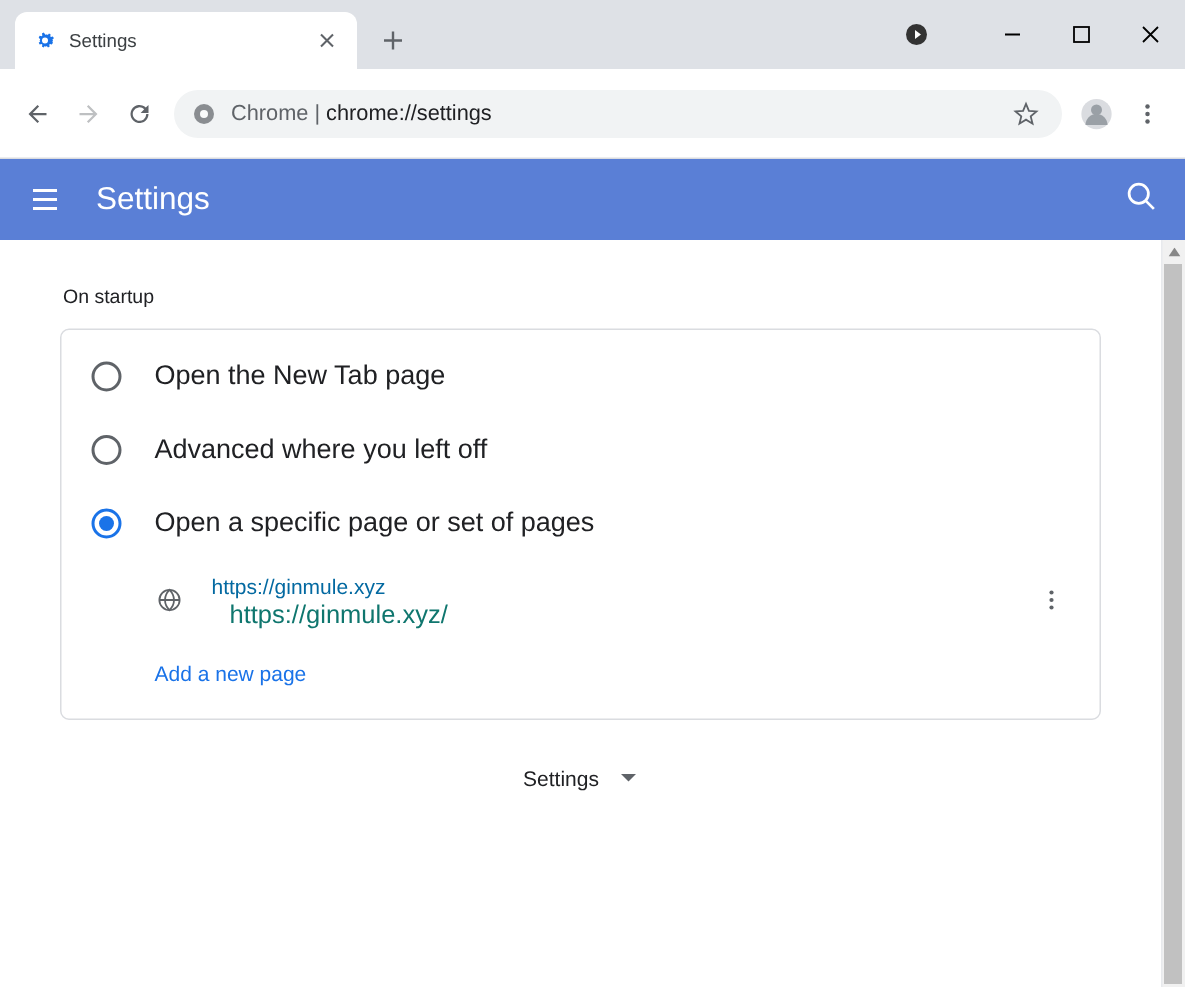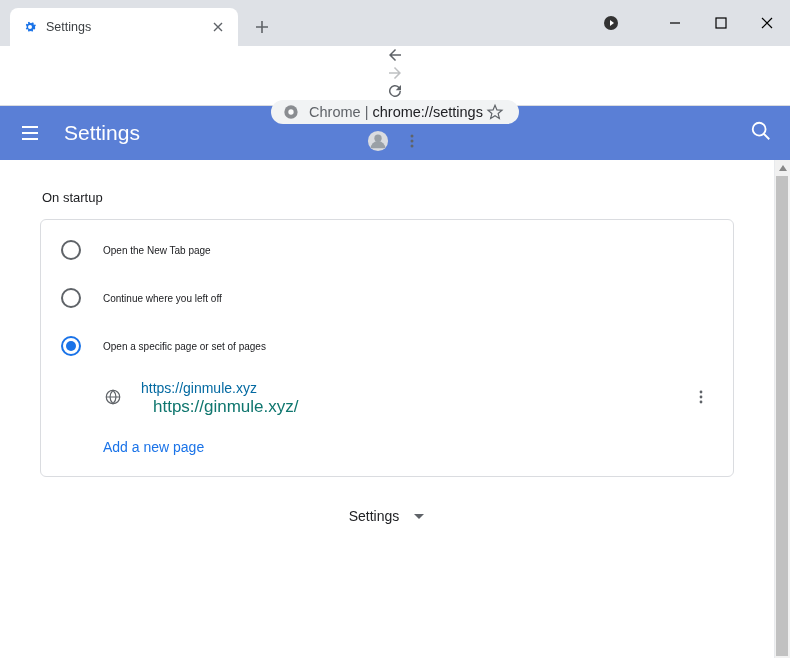--- a/index.html
+++ b/index.html
@@ -9,21 +9,21 @@
   .titlebar { display: flex; align-items: center; height: 46px; background: #dee1e6; }
   .tab { display: flex; align-items: center; background: #fff; height: 38px; margin-top: 8px; margin-left: 10px; padding: 0 12px; border-radius: 8px 8px 0 0; width: 228px; }
   .tab-icon { width: 16px; height: 16px; margin-right: 8px; display: flex; align-items: center; justify-content: center; }
   .tab-title { font-size: 12.5px; color: #3c4043; flex: 1; }
   .tab-close { width: 16px; height: 16px; display: flex; align-items: center; justify-content: center; cursor: pointer; }
   .newtab-btn { width: 28px; height: 28px; margin-left: 10px; margin-top: 8px; display: flex; align-items: center; justify-content: center; cursor: pointer; border-radius: 50%; }
   .win-controls { margin-left: auto; display: flex; align-items: center; height: 100%; }
   .win-btn { width: 46px; height: 36px; display: flex; align-items: center; justify-content: center; cursor: pointer; }
   
   
-  .addrbar { display: flex; align-items: center; height: 60px; background: #fff; padding: 0 8px; border-bottom: 1px solid #dadce0; flex-direction: column; }
+  .addrbar { display: flex; align-items: center; height: 60px; background: #fff; padding: 0 8px; border-bottom: 1px solid #dadce0; }
   .nav-btn { width: 34px; height: 34px; display: flex; align-items: center; justify-content: center; color: #5f6368; cursor: pointer; border-radius: 50%; }
   .omnibox { flex: 1; display: flex; align-items: center; background: #f1f3f4; height: 32px; border-radius: 16px; margin: 0 6px; padding: 0 12px; }
   .omnibox-icon { width: 18px; height: 18px; margin-right: 8px; opacity: .7; display:flex; align-items:center;}
   .omnibox-text { font-size: 14.5px; color: #5f6368; }
   .omnibox-text .after-origin { color: #202124; }
   .star-btn { width: 24px; height:24px; display:flex; align-items:center; justify-content:center; margin-left:auto;}
   .toolbar-right { display: flex; align-items: center; }
   
   
   .settings-header { height: 54px; background: #5a7fd6; display: flex; align-items: center; padding: 0 18px; color: #fff; }
@@ -39,21 +39,21 @@
   .scrollbar-arrow { position:absolute; left:0; width:16px; height:16px; display:flex; align-items:center; justify-content:center; }
   .scrollbar-arrow.up { top:0; }
   .scrollbar-arrow.down { bottom:0; }
   
   .section-title { font-size: 13px; color: #202124; padding: 30px 0 14px 42px; font-weight: 500; }
   .card { margin: 0 40px; border: 1px solid #dadce0; border-radius: 6px; background: #fff; padding: 6px 0; }
   .radio-row { display: flex; align-items: center; padding: 14px 20px; cursor: pointer; }
   .radio { width: 20px; height: 20px; border: 2px solid #5f6368; border-radius: 50%; margin-right: 22px; flex-shrink: 0; position: relative; }
   .radio.selected { border-color: #1a73e8; }
   .radio.selected::after { content: ''; position: absolute; width: 10px; height: 10px; background: #1a73e8; border-radius: 50%; top: 3px; left: 3px; }
-  .radio-label { font-size: 10px; color: #202124; }
+  .radio-label { font-size: 18px; color: #202124; }
   
   .page-row { display: flex; align-items: center; padding: 8px 20px 8px 62px; }
   .globe-icon { width: 20px; height: 20px; margin-right: 18px; display:flex; align-items:center; justify-content:center; }
   .page-info { flex: 1; }
   .page-title { font-size: 14px; color: #0369a1; line-height: 20px; }
   .page-url { font-size: 17px; color: #0f766e; line-height: 18px; margin-left: 12px; }
   .more-btn { width: 24px; height: 24px; display: flex; align-items: center; justify-content: center; cursor: pointer; }
   
   .link-row { padding: 14px 20px 14px 62px; }
   .link-text { font-size: 14px; color: #1a73e8; cursor: pointer; font-weight: 500; }
@@ -176,21 +176,21 @@
     <div class="section-title">On startup</div>
     <div class="card">
 
       <div class="radio-row">
         <div class="radio"></div>
         <div class="radio-label">Open the New Tab page</div>
       </div>
 
       <div class="radio-row">
         <div class="radio"></div>
-        <div class="radio-label">Continue where you left off</div>
+        <div class="radio-label">Advanced where you left off</div>
       </div>
 
       <div class="radio-row">
         <div class="radio selected"></div>
         <div class="radio-label">Open a specific page or set of pages</div>
       </div>
 
       <div class="page-row">
         <span class="globe-icon">
           <svg width="18" height="18" viewBox="0 0 24 24">

